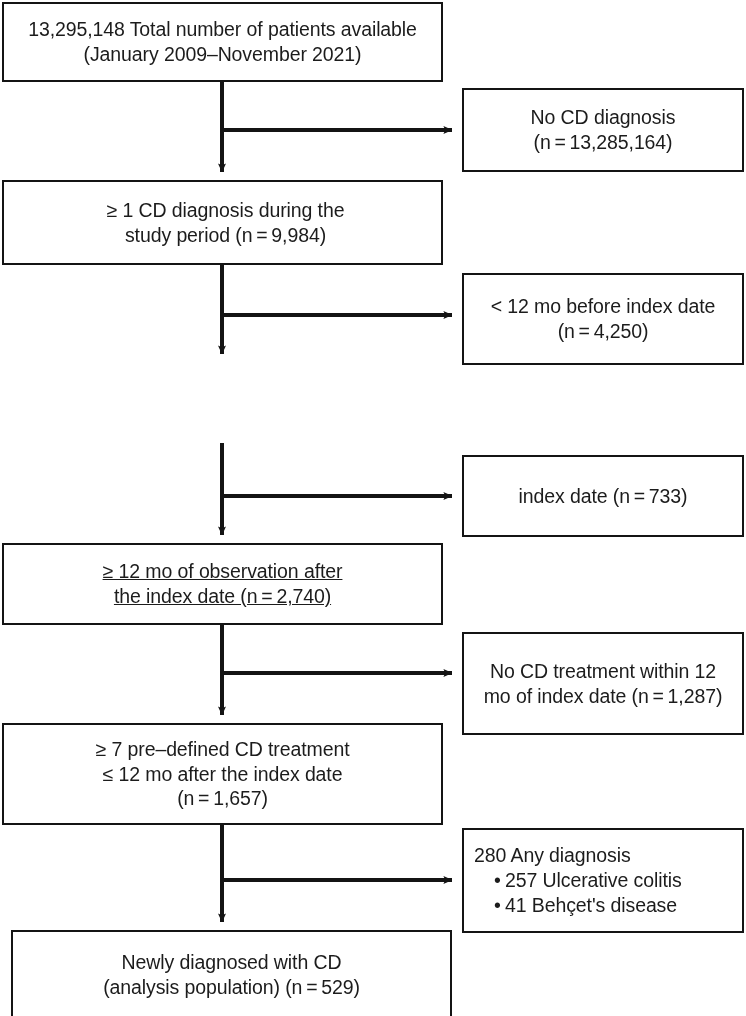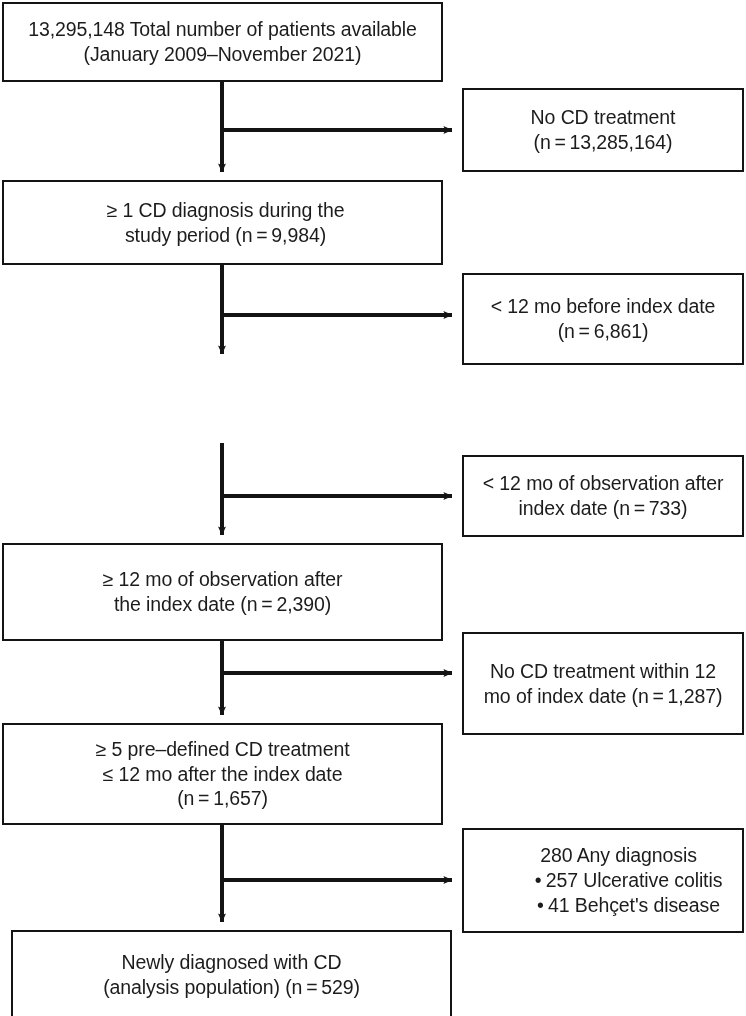--- a/index.html
+++ b/index.html
@@ -42,41 +42,41 @@
     font-size: 19.5px;
     line-height: 1.28;
     letter-spacing: -0.1px;
     color: #1c1c1c;
   }
   .node .line {
     display: block;
     white-space: nowrap;
   }
   .node.listbox {
-    align-items: center;
+    align-items: flex-start;
     text-align: left;
-    padding-left: 31px;
+    padding-left: 10px;
   }
   .node.listbox .line {
     display: block;
   }
   .node.listbox .bullet-line {
     padding-left: 20px;
     text-indent: 0;
   }
   .bullet-dot {
     display: inline-block;
     width: 11px;
   }
 
   
   #node-total      { left: 2px;   top: 2px;   width: 441px; height: 80px; }
   #node-cd1        { left: 2px;   top: 180px; width: 441px; height: 85px; padding-left: 6px; }
   #node-nocd12     { left: 2px;   top: 362px; width: 441px; height: 81px; }
-  #node-obs12      { left: 2px;   top: 543px; width: 441px; height: 98px; }
+  #node-obs12      { left: 2px;   top: 543px; width: 441px; height: 82px; text-decoration: underline; }
   #node-treat      { left: 2px;   top: 723px; width: 441px; height: 102px; }
   #node-newly      { left: 11px;   top: 930px; width: 441px; height: 90px; }
 
   
   #node-ex-nocd    { left: 462px; top: 88px;  width: 282px; height: 84px; }
   #node-ex-before  { left: 462px; top: 273px; width: 282px; height: 92px; }
   #node-ex-obs     { left: 462px; top: 455px; width: 282px; height: 82px; }
   #node-ex-notreat { left: 462px; top: 632px; width: 282px; height: 103px; }
   #node-ex-anydx   { left: 462px; top: 828px; width: 282px; height: 105px; }
 </style>
@@ -124,46 +124,45 @@
   </div>
 
   <div class="node" id="node-cd1">
     <span class="line">≥ 1 CD diagnosis during the</span>
     <span class="line">study period (n = 9,984)</span>
   </div>
 
 
   <div class="node" id="node-obs12">
     <span class="line">≥ 12 mo of observation after</span>
-    <span class="line">the index date (n = 2,390)</span>
+    <span class="line">the index date (n = 2,740)</span>
   </div>
 
   <div class="node" id="node-treat">
-    <span class="line">≥ 5 pre–defined CD treatment</span>
+    <span class="line">≥ 7 pre–defined CD treatment</span>
     <span class="line">≤ 12 mo after the index date</span>
     <span class="line">(n = 1,657)</span>
   </div>
 
   <div class="node" id="node-newly">
     <span class="line">Newly diagnosed with CD</span>
     <span class="line">(analysis population) (n = 529)</span>
   </div>
 
   <div class="node" id="node-ex-nocd">
-    <span class="line">No CD treatment</span>
+    <span class="line">No CD diagnosis</span>
     <span class="line">(n = 13,285,164)</span>
   </div>
 
   <div class="node" id="node-ex-before">
     <span class="line">&lt; 12 mo before index date</span>
-    <span class="line">(n = 6,861)</span>
+    <span class="line">(n = 4,250)</span>
   </div>
 
   <div class="node" id="node-ex-obs">
-    <span class="line">&lt; 12 mo of observation after</span>
     <span class="line">index date (n = 733)</span>
   </div>
 
   <div class="node" id="node-ex-notreat">
     <span class="line">No CD treatment within 12</span>
     <span class="line">mo of index date (n = 1,287)</span>
   </div>
 
   <div class="node listbox" id="node-ex-anydx">
     <span class="line">280 Any diagnosis</span>

